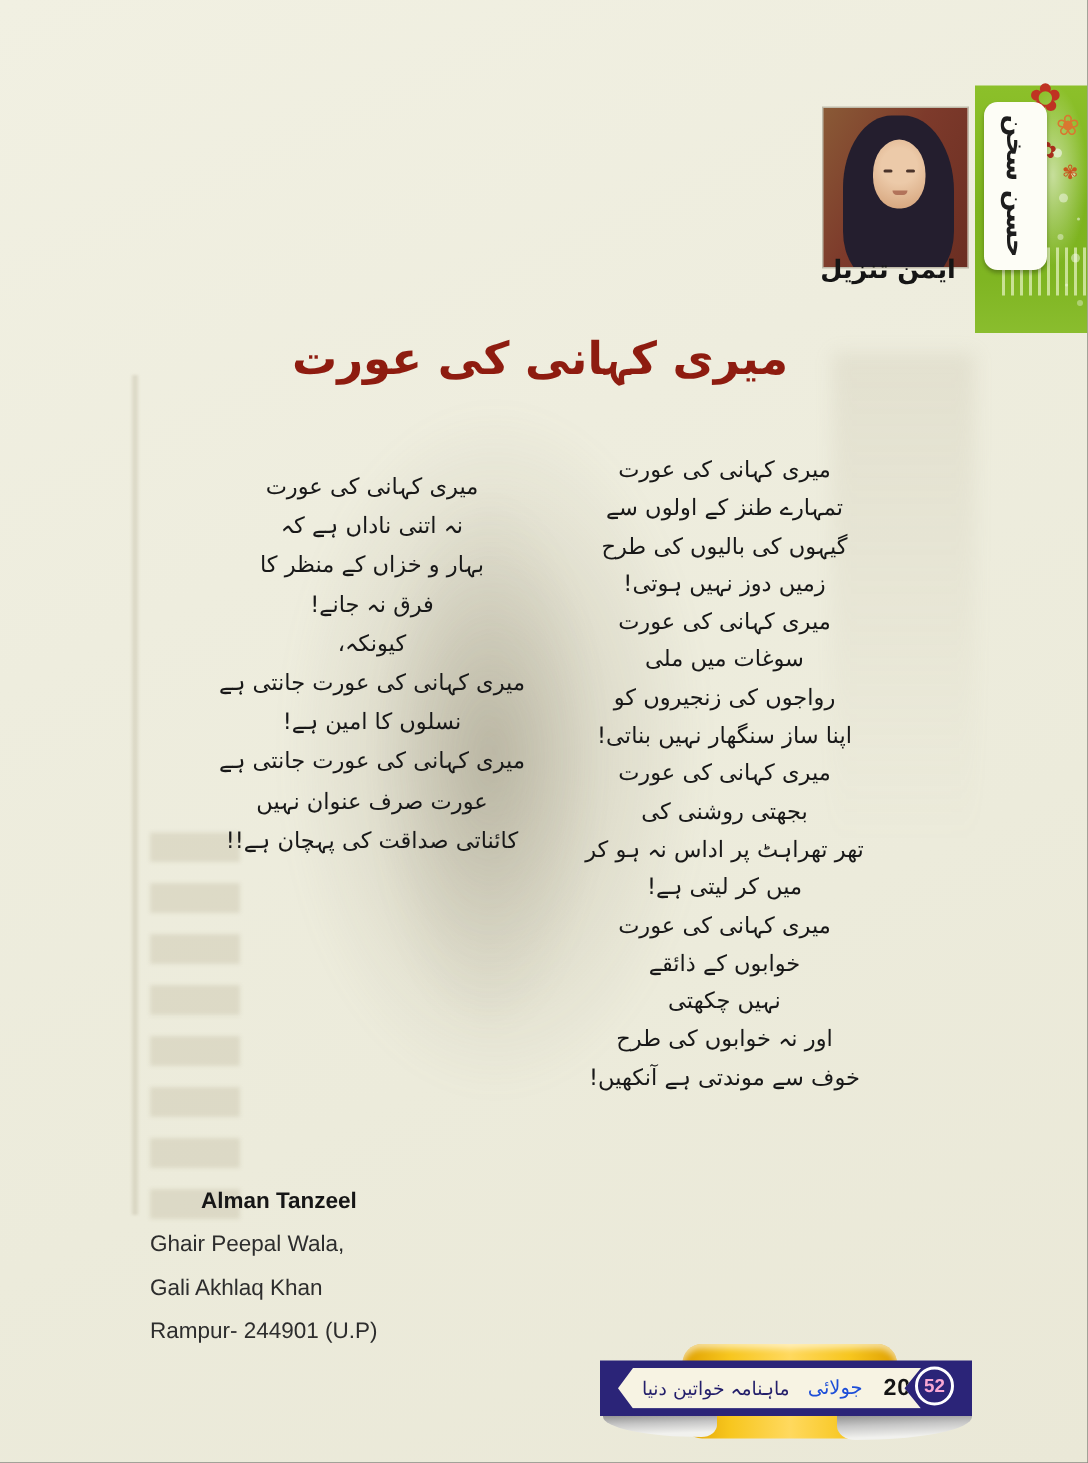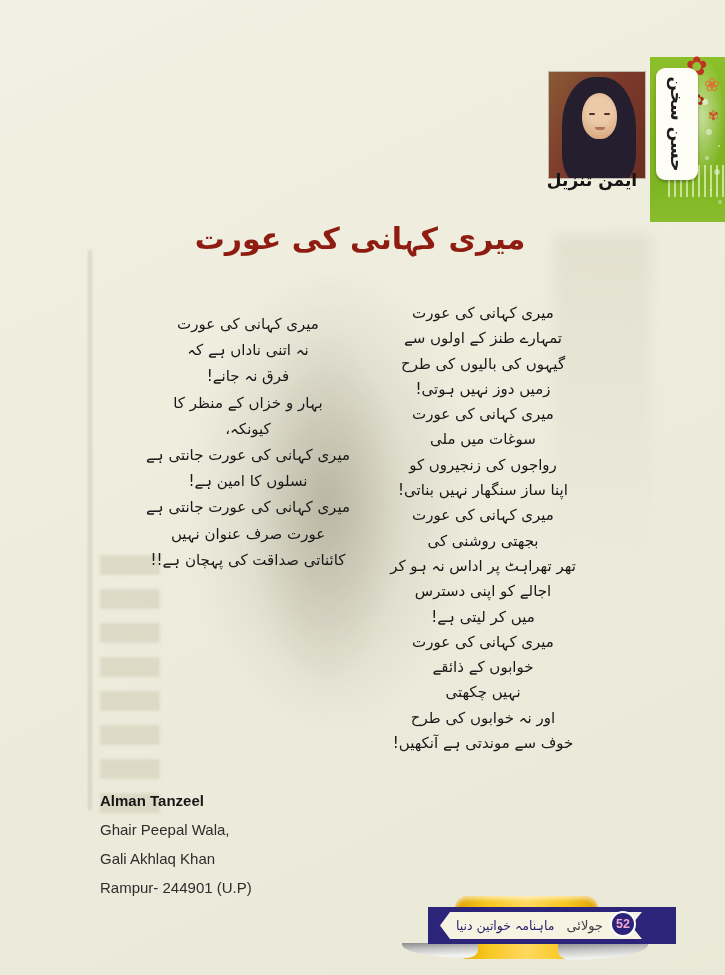--- a/index.html
+++ b/index.html
@@ -95,44 +95,44 @@
   }
   
   .poem{position:absolute;direction:rtl;text-align:center;color:#181818;font-size:15px;}
   .poem.right-col{left:363px;top:301px;width:240px;line-height:25.3px;}
   .poem.left-col{left:131px;top:311px;width:234px;line-height:26.2px;}
   
   .author{
     position:absolute;left:100px;top:786px;
     font-family:"Liberation Sans",sans-serif;font-size:15px;color:#2d2d2d;line-height:29px;
   }
-  .author .name{font-weight:bold;color:#161616;}
+  .author .name{font-weight:bold;color:#161616;margin-left:34px;}
   
   .gold-tab{
     position:absolute;left:455px;top:896px;width:143px;height:63px;border-radius:13px;
     background:linear-gradient(90deg,#dfa000 0%,#f7c61e 22%,#ffd95e 50%,#f7c61e 78%,#dfa000 100%);
     box-shadow:inset 0 3px 4px rgba(255,255,255,.6);
   }
   .curl{position:absolute;}
   .curl.left{left:402px;top:943px;width:76px;height:15px;
     background:linear-gradient(178deg,#8d8d8d 0%,#c6c6c6 40%,#f1f1ee 80%);
     border-radius:0 0 15% 95%/0 0 60% 100%;}
   .curl.right{left:558px;top:943px;width:90px;height:17px;
     background:linear-gradient(178deg,#8d8d8d 0%,#c6c6c6 40%,#f1f1ee 80%);
     border-radius:0 0 95% 15%/0 0 100% 60%;}
   .navy-bar{
-    position:absolute;left:400px;top:907px;width:248px;height:37px;background:#2b2478;margin-left:28px;
+    position:absolute;left:400px;top:907px;width:248px;height:37px;background:#2b2478;
   }
   .cream-strip{
     position:absolute;left:12px;top:5px;width:202px;height:27px;background:#f7f3e3;
     clip-path:polygon(0 50%,10px 0,100% 0,calc(100% - 11px) 50%,100% 100%,10px 100%);
     display:flex;align-items:center;direction:ltr;
   }
   .cream-strip .mag{margin-left:16px;font-size:12.5px;color:#241f6b;white-space:nowrap;}
-  .cream-strip .month{margin-left:12px;font-size:13px;color:#404040;white-space:nowrap;}
+  .cream-strip .month{margin-left:12px;font-size:13px;color:#1d4ed8;white-space:nowrap;}
   .cream-strip .year{margin-left:14px;font-family:"Liberation Sans",sans-serif;
     font-weight:bold;font-size:15.5px;color:#141414;letter-spacing:.5px;}
   .page-badge{
     position:absolute;left:610px;top:911px;width:22px;height:22px;border-radius:50%;
     background:#2b2478;border:2.5px solid #ffffff;
     display:flex;align-items:center;justify-content:center;
     font-family:"Liberation Sans",sans-serif;font-weight:bold;font-size:12.5px;color:#f9a8d4;
   }
 </style>
 </head>
@@ -178,34 +178,33 @@
       <div class="poem-line">تمہارے طنز کے اولوں سے</div>
       <div class="poem-line">گیہوں کی بالیوں کی طرح</div>
       <div class="poem-line">زمیں دوز نہیں ہوتی!</div>
       <div class="poem-line">میری کہانی کی عورت</div>
       <div class="poem-line">سوغات میں ملی</div>
       <div class="poem-line">رواجوں کی زنجیروں کو</div>
       <div class="poem-line">اپنا ساز سنگھار نہیں بناتی!</div>
       <div class="poem-line">میری کہانی کی عورت</div>
       <div class="poem-line">بجھتی روشنی کی</div>
       <div class="poem-line">تھر تھراہٹ پر اداس نہ ہو کر</div>
-      <div class="poem-line">اجالے کو اپنی دسترس</div>
       <div class="poem-line">میں کر لیتی ہے!</div>
       <div class="poem-line">میری کہانی کی عورت</div>
       <div class="poem-line">خوابوں کے ذائقے</div>
       <div class="poem-line">نہیں چکھتی</div>
       <div class="poem-line">اور نہ خوابوں کی طرح</div>
       <div class="poem-line">خوف سے موندتی ہے آنکھیں!</div>
     </div>
   <div class="poem left-col">
 
   <div class="poem-line">میری کہانی کی عورت</div>
       <div class="poem-line">نہ اتنی ناداں ہے کہ</div>
+      <div class="poem-line">بہار و خزاں کے منظر کا</div>
       <div class="poem-line">فرق نہ جانے!</div>
-      <div class="poem-line">بہار و خزاں کے منظر کا</div>
       <div class="poem-line">کیونکہ،</div>
       <div class="poem-line">میری کہانی کی عورت جانتی ہے</div>
       <div class="poem-line">نسلوں کا امین ہے!</div>
       <div class="poem-line">میری کہانی کی عورت جانتی ہے</div>
       <div class="poem-line">عورت صرف عنوان نہیں</div>
       <div class="poem-line">کائناتی صداقت کی پہچان ہے!!</div>
     </div>
 
   <div class="author">
     <div class="name">Alman Tanzeel</div>

